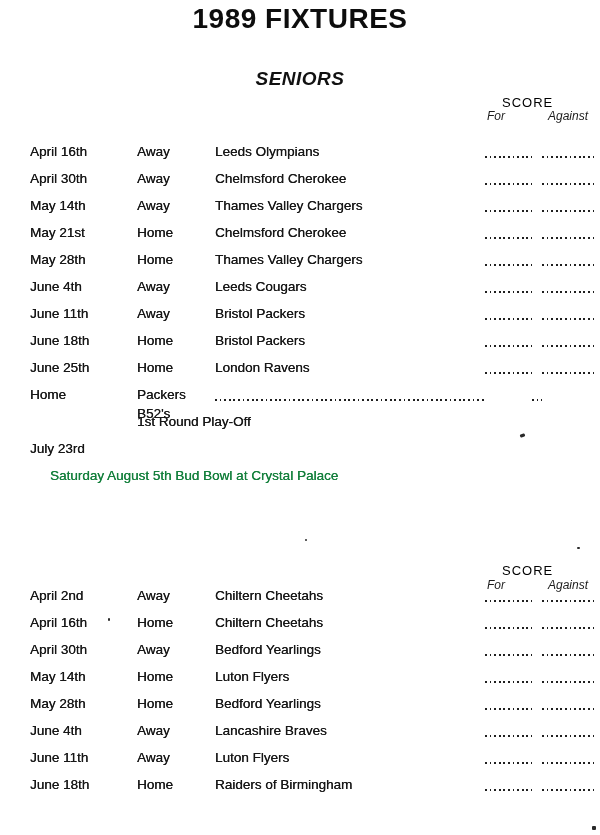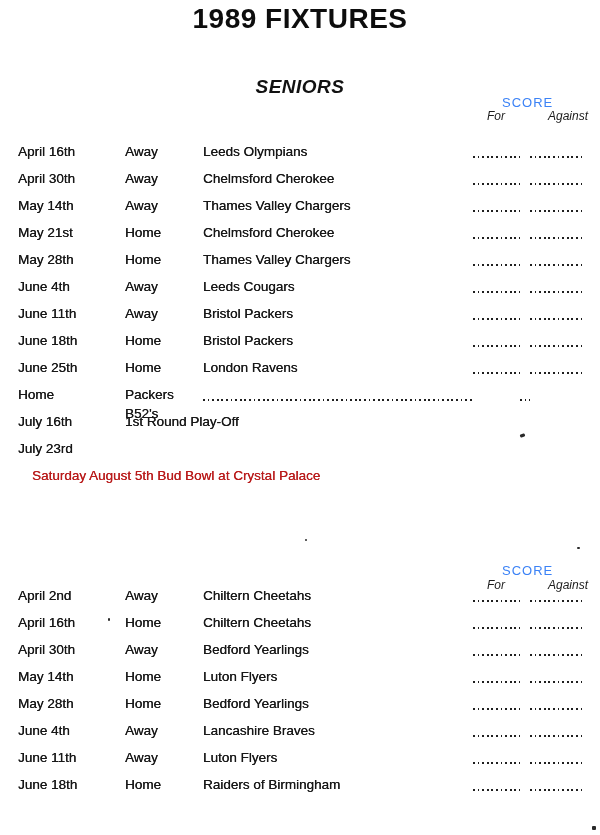--- a/index.html
+++ b/index.html
@@ -16,55 +16,56 @@
     position:absolute;top:2px;left:0;width:600px;margin:0;
     text-align:center;font-size:28px;font-weight:bold;letter-spacing:0.5px;
     line-height:34px;color:#0d0d0d;
   }
   .section-label{
     position:absolute;left:0;width:600px;text-align:center;
     font-size:19px;font-weight:bold;font-style:italic;letter-spacing:0.5px;
     color:#111;
   }
   .score-word{
-    position:absolute;left:502px;font-size:13px;letter-spacing:1px;color:#3b82f6;
+    position:absolute;left:502px;font-size:13px;letter-spacing:1px;color:#000000;
     line-height:14px;
   }
   .for-label,.against-label{
     position:absolute;font-size:12px;font-style:italic;color:#1c1c1c;line-height:15px;
   }
   .for-label{left:487px;}
   .against-label{left:548px;}
   .rows{position:absolute;left:0;width:600px;}
   .row{
     display:grid;
     grid-template-columns:107px 78px 270px 47px 10px 52px;
-    padding-left:18px;height:27px;align-items:start;
+    padding-left:30px;height:27px;align-items:start;
     font-size:13.5px;line-height:19px;color:#181818;
     text-shadow:0.25px 0 0 currentColor;
   }
   .row .note{grid-column:2 / 7;}
   .row-full{
-    padding-left:32px;height:27px;font-size:13.5px;line-height:19px;color:#b91c1c;
+    padding-left:10px;height:27px;font-size:13.5px;line-height:19px;color:#15803d;
     text-shadow:0.25px 0 0 currentColor;
+    margin-left:40px;
   }
   .dotline{
     height:2px;margin-top:14px;
     background-image:repeating-linear-gradient(90deg,#1f1f1f 0 1.8px,transparent 1.8px 4.6px);
   }
   .speck{position:absolute;background:#2a2a2a;border-radius:1px;}
 </style>
 </head>
 <body>
 
 <div class="page">
 
   <h1 class="title">1989 FIXTURES</h1>
 
-  <div class="section-label" style="top:76px">SENIORS</div>
+  <div class="section-label" style="top:68px">SENIORS</div>
   <div class="score-word" style="top:96px">SCORE</div>
   <div class="for-label" style="top:109px">For</div>
   <div class="against-label" style="top:109px">Against</div>
   <div class="rows" style="top:142px" id="rows-0">
       <div class="row">
         <span>April 16th</span>
         <span>Away</span>
         <span>Leeds Olympians</span>
         <span class="dotline"></span>
         <span></span>
@@ -135,21 +136,20 @@
         <span class="dotline"></span>
       </div>
       <div class="row">
         <span>Home</span>
         <span>Packers B52's</span>
         <span class="dotline"></span>
         <span></span>
         <span class="dotline"></span>
       </div>
       <div class="row">
-        <span>July 16th</span>
         <span class="note">1st Round Play-Off</span>
       </div>
       <div class="row">
         <span>July 23rd</span>
       </div>
       <div class="row-full">Saturday August 5th Bud Bowl at Crystal Palace</div>
     </div>
 
   <div class="score-word" style="top:564px">SCORE</div>
   <div class="for-label" style="top:578px">For</div>

